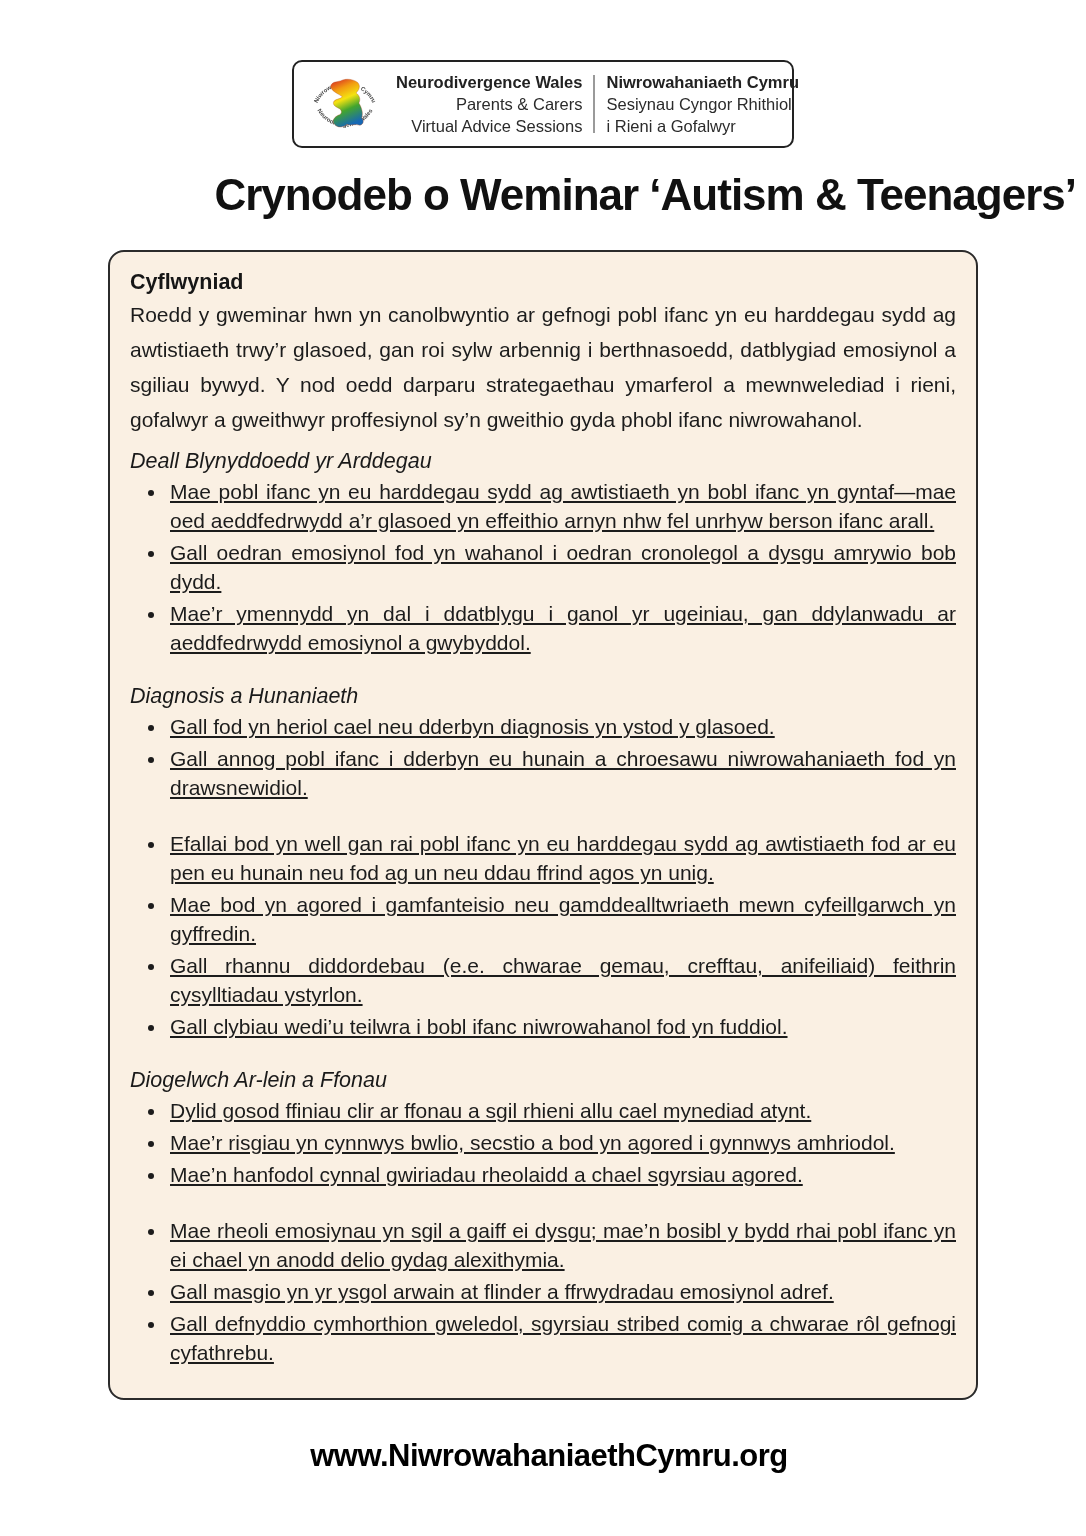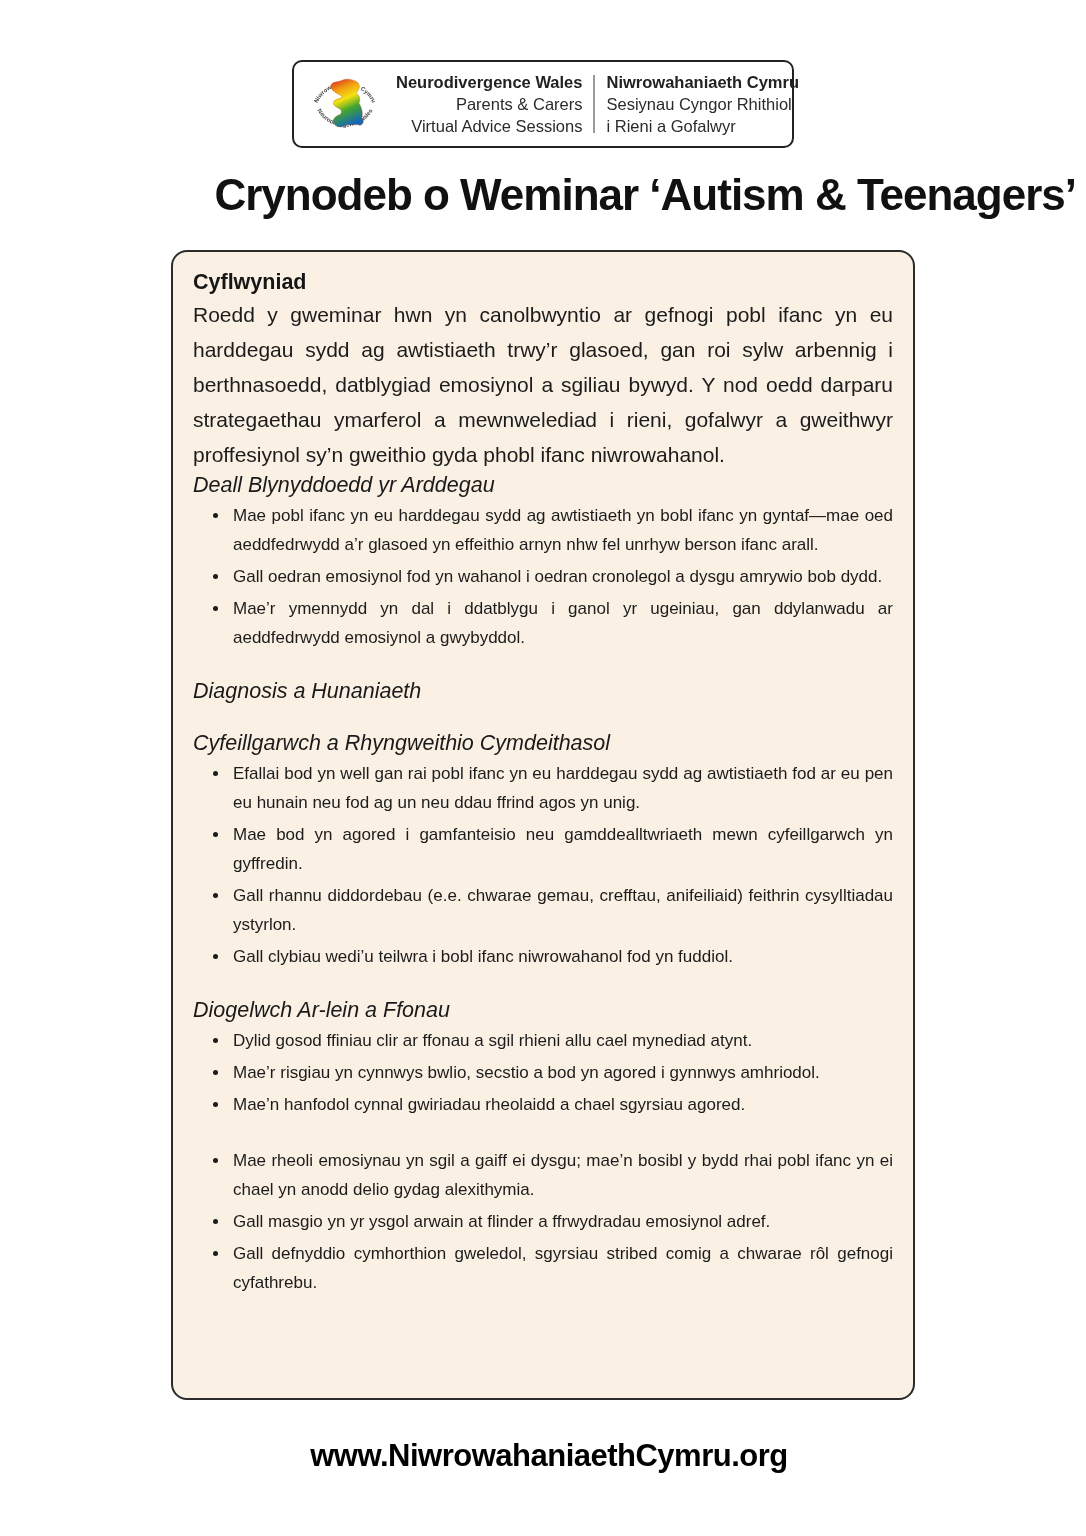--- a/index.html
+++ b/index.html
@@ -27,40 +27,40 @@
   .logo-col.left{text-align:right;flex:1;}
   .logo-col .b{font-weight:700;color:#222;}
   .v-divider{width:2px;height:58px;background:#9a9a9a;flex:0 0 auto;}
   
   h1.page-title{
     margin:22px 10px 0;text-align:right;
     font-size:44px;font-weight:700;letter-spacing:-1px;color:#111;
   }
   
   .content-box{
-    width:744px;min-height:1150px;margin:30px auto 0;
+    width:870px;min-height:1150px;margin:30px auto 0;
     background:var(--box-bg);border:2px solid var(--box-border);
     border-radius:16px;padding:14px 20px 18px;
   }
   .content-box h2{
     font-size:21.5px;font-weight:700;margin:4px 0 2px;color:#161616;
   }
   .content-box h2.keypoints{margin-top:27px;}
   p.intro{
     font-size:21px;line-height:35px;text-align:justify;margin:2px 0 0;
   }
   .section{margin-top:27px;}
-  .section.first{margin-top:1px;}
+  .section.first{margin-top:12px;}
   .section h3{
     font-size:21.5px;font-weight:400;font-style:italic;margin:0 0 3px;color:#1a1a1a;
   }
   .content-box ul{margin:0;padding-left:37px;}
   .content-box li{
-    font-size:17px;line-height:29px;text-align:justify;
-    padding-left:3px;margin:0 0 3px;
+    font-size:21px;line-height:29px;text-align:justify;
+    padding-left:3px;margin:0 0 3px;text-decoration:underline;
   }
   
   .footer-url{
     margin-top:38px;text-align:center;
     font-size:31px;font-weight:700;color:#000;letter-spacing:-0.5px;padding-left:12px;
   }
 </style>
 </head>
 <body>
 
@@ -111,23 +111,26 @@
         <div class="section first">
           <h3>Deall Blynyddoedd yr Arddegau</h3>
           <ul>
             <li>Mae pobl ifanc yn eu harddegau sydd ag awtistiaeth yn bobl ifanc yn gyntaf—mae oed aeddfedrwydd a’r glasoed yn effeithio arnyn nhw fel unrhyw berson ifanc arall.</li>
             <li>Gall oedran emosiynol fod yn wahanol i oedran cronolegol a dysgu amrywio bob dydd.</li>
             <li>Mae’r ymennydd yn dal i ddatblygu i ganol yr ugeiniau, gan ddylanwadu ar aeddfedrwydd emosiynol a gwybyddol.</li>
           </ul>
         </div>
         <div class="section">
           <h3>Diagnosis a Hunaniaeth</h3>
+          <ul>
+            <li>Gall fod yn heriol cael neu dderbyn diagnosis yn ystod y glasoed.</li>
+            <li>Gall annog pobl ifanc i dderbyn eu hunain a chroesawu niwrowahaniaeth fod yn drawsnewidiol.</li>
+          </ul>
         </div>
         <div class="section">
-          <h3>Cyfeillgarwch a Rhyngweithio Cymdeithasol</h3>
           <ul>
             <li>Efallai bod yn well gan rai pobl ifanc yn eu harddegau sydd ag awtistiaeth fod ar eu pen eu hunain neu fod ag un neu ddau ffrind agos yn unig.</li>
             <li>Mae bod yn agored i gamfanteisio neu gamddealltwriaeth mewn cyfeillgarwch yn gyffredin.</li>
             <li>Gall rhannu diddordebau (e.e. chwarae gemau, crefftau, anifeiliaid) feithrin cysylltiadau ystyrlon.</li>
             <li>Gall clybiau wedi’u teilwra i bobl ifanc niwrowahanol fod yn fuddiol.</li>
           </ul>
         </div>
         <div class="section">
           <h3>Diogelwch Ar-lein a Ffonau</h3>
           <ul>

